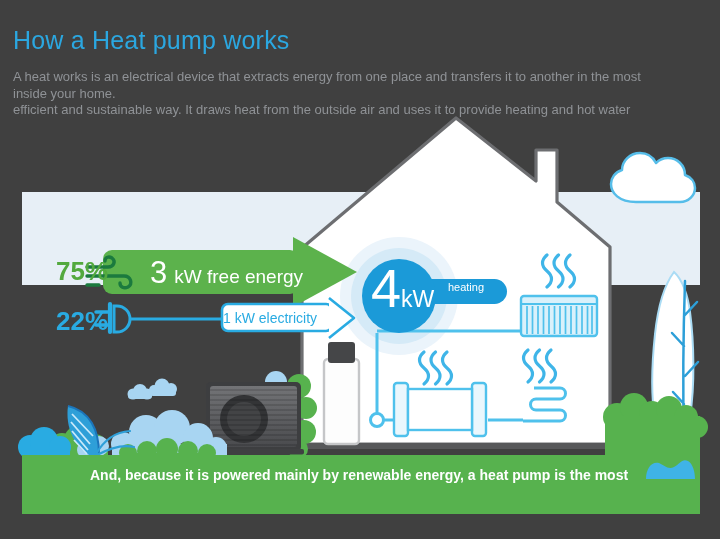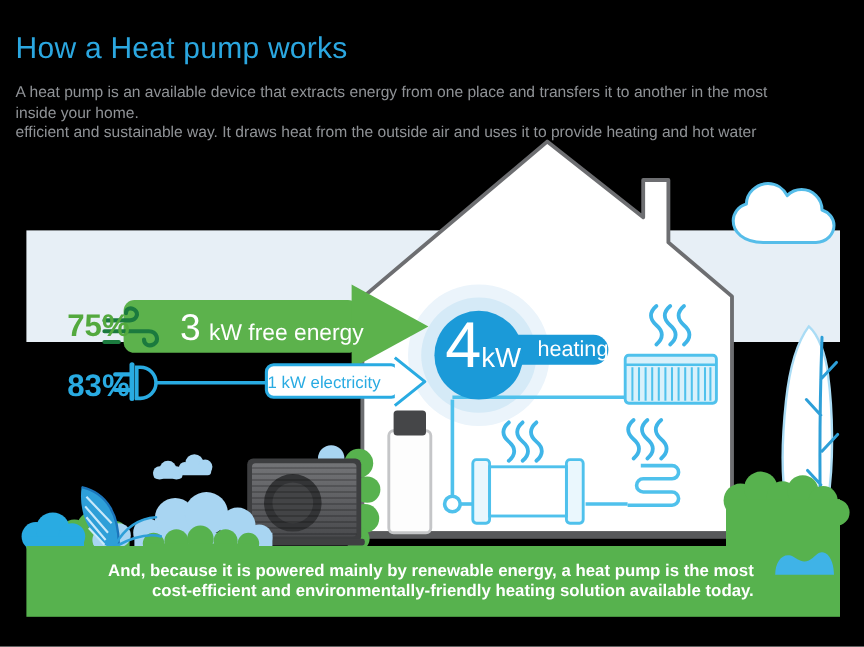--- a/index.html
+++ b/index.html
@@ -1,33 +1,33 @@
 <!DOCTYPE html>
 <html><head>
 <meta charset="utf-8">
 <style>
   html,body{margin:0;padding:0;background:#fff;}
-  .stage{position:relative;width:720px;height:539px;background:#000000;overflow:hidden;
+  .stage{position:relative;width:720px;height:539px;background:#404040;overflow:hidden;
          font-family:"Liberation Sans",sans-serif;}
   .stage svg.scene{position:absolute;left:0;top:0;}
   .txt{position:absolute;white-space:nowrap;}
   .title{left:13px;top:26px;font-size:25px;font-weight:400;color:#2ba7e0;letter-spacing:.2px;}
   .intro{left:13px;top:69px;font-size:13px;line-height:16.5px;color:#8f9296;}
   .intro span{display:block;}
   .pct{width:52px;text-align:right;font-size:26px;font-weight:700;margin-left:20px;}
   .pct75{left:36px;top:256px;color:#53a93e;}
   .pct25{left:36px;top:306px;color:#29abe2;}
   .freelabel{left:150px;top:255px;display:flex;align-items:baseline;gap:7px;color:#fff;}
   .freelabel .big{font-size:31px;font-weight:400;}
   .freelabel .small{font-size:19px;font-weight:400;text-align:right;}
   .eleclabel{left:223px;top:310px;width:107px;font-size:14px;color:#29abe2;}
   .kw4{left:371px;top:261px;display:flex;align-items:baseline;color:#fff;}
   .kw4 .big{font-size:54px;font-weight:400;line-height:1;}
   .kw4 .small{font-size:23px;font-weight:400;}
-  .heating{left:425px;top:281px;width:82px;text-align:right;font-size:18px;color:#fff;}
+  .heating{left:425px;top:281px;width:82px;text-align:center;font-size:11px;color:#fff;}
   .banner-text{left:90px;top:467px;font-size:14px;font-weight:700;line-height:17px;color:#fff;text-align:right;}
   .banner-text span{display:block;}
 </style>
 </head>
 <body>
 
 <div class="stage">
 
   <svg class="scene" width="720" height="539" viewBox="0 0 720 539">
     <defs>
@@ -195,38 +195,37 @@
         <circle cx="686" cy="417" r="12"></circle>
         <circle cx="697" cy="427" r="11"></circle>
       <rect x="605" y="416" width="95" height="44"></rect>
     </g>
     <path d="M646,479 C646,468 652,461 659,463 C664,465 668,470 674,467 C680,464 682,458 688,461
              C693,464 695,472 695,479 Z" fill="#3fb3e7"></path>
   </svg>
 
   <div class="txt title">How a Heat pump works</div>
   <div class="txt intro">
-    <span>A heat pump is an available device that extracts energy from one place and transfers it to another in the most</span>
+    <span>A heat works is an electrical device that extracts energy from one place and transfers it to another in the most</span>
     <span>inside your home.</span>
     <span>efficient and sustainable way. It draws heat from the outside air and uses it to provide heating and hot water</span>
   </div>
 
   <div class="txt pct pct75">75%</div>
-  <div class="txt pct pct25">83%</div>
+  <div class="txt pct pct25">22%</div>
 
   <div class="txt freelabel">
     <span class="big">3</span>
     <span class="small">kW free energy</span>
   </div>
 
   <div class="txt eleclabel">1 kW electricity</div>
 
   <div class="txt kw4">
     <span class="big">4</span>
     <span class="small">kW</span>
   </div>
   <div class="txt heating">heating</div>
 
   <div class="txt banner-text">
     <span>And, because it is powered mainly by renewable energy, a heat pump is the most</span>
-    <span>cost-efficient and environmentally-friendly heating solution available today.</span>
   </div>
 </div>
 
 </body></html>

